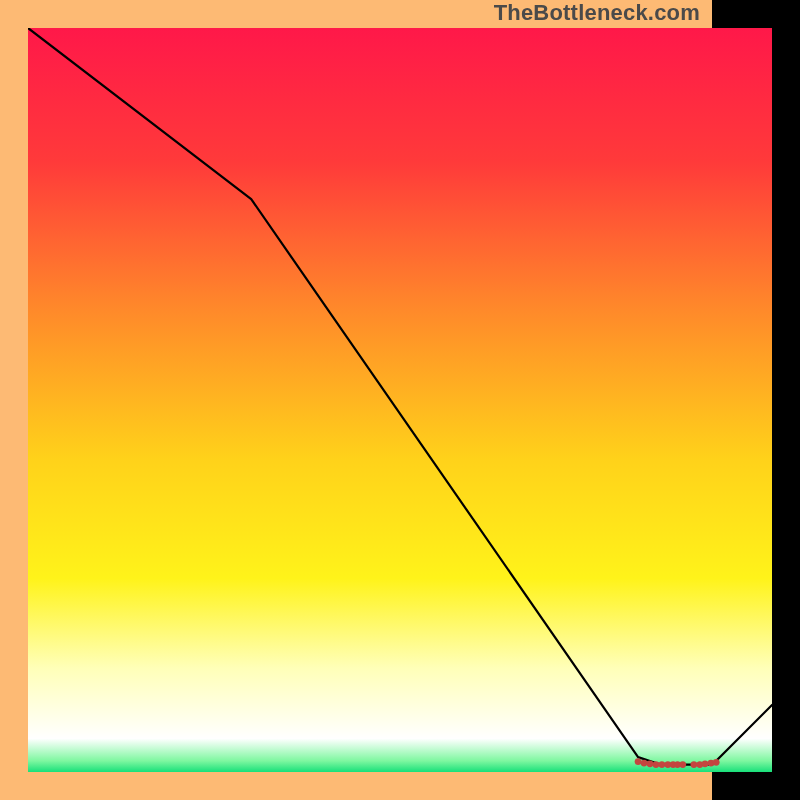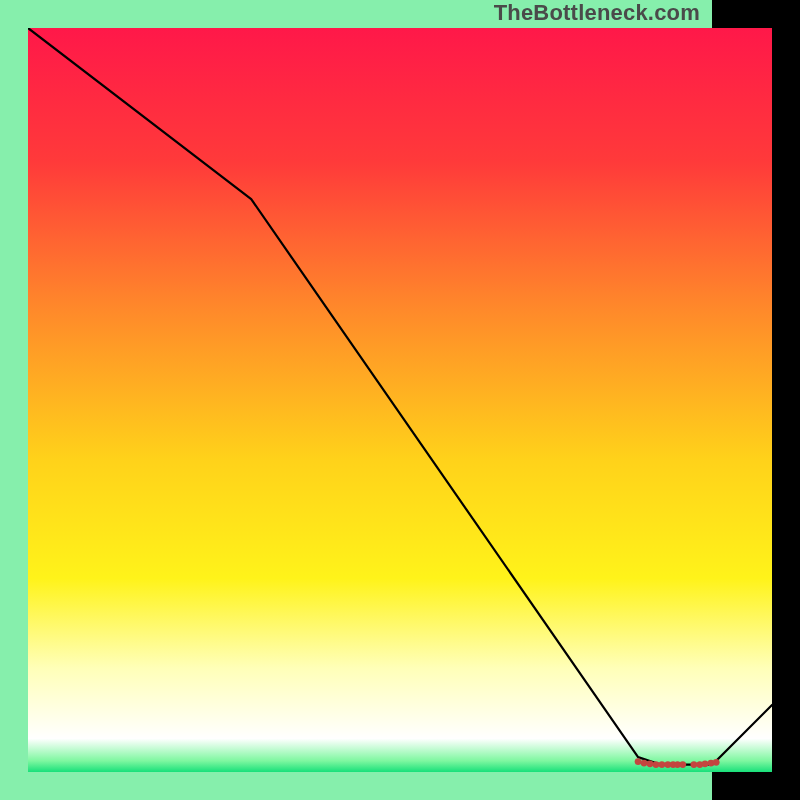--- a/index.html
+++ b/index.html
@@ -8,21 +8,21 @@
     width: 800px;
     height: 800px;
     background: #000;
     font-family: Arial, Helvetica, sans-serif;
     overflow: hidden;
   }
   .frame {
     position: relative;
     width: 712px;
     height: 800px;
-    background: #86efac;
+    background: #fdba74;
   }
   .watermark {
     position: absolute;
     top: 0;
     right: 12px;
     font-size: 22px;
     font-weight: 600;
     color: #4a4a4a;
     letter-spacing: 0.2px;
     user-select: none;

